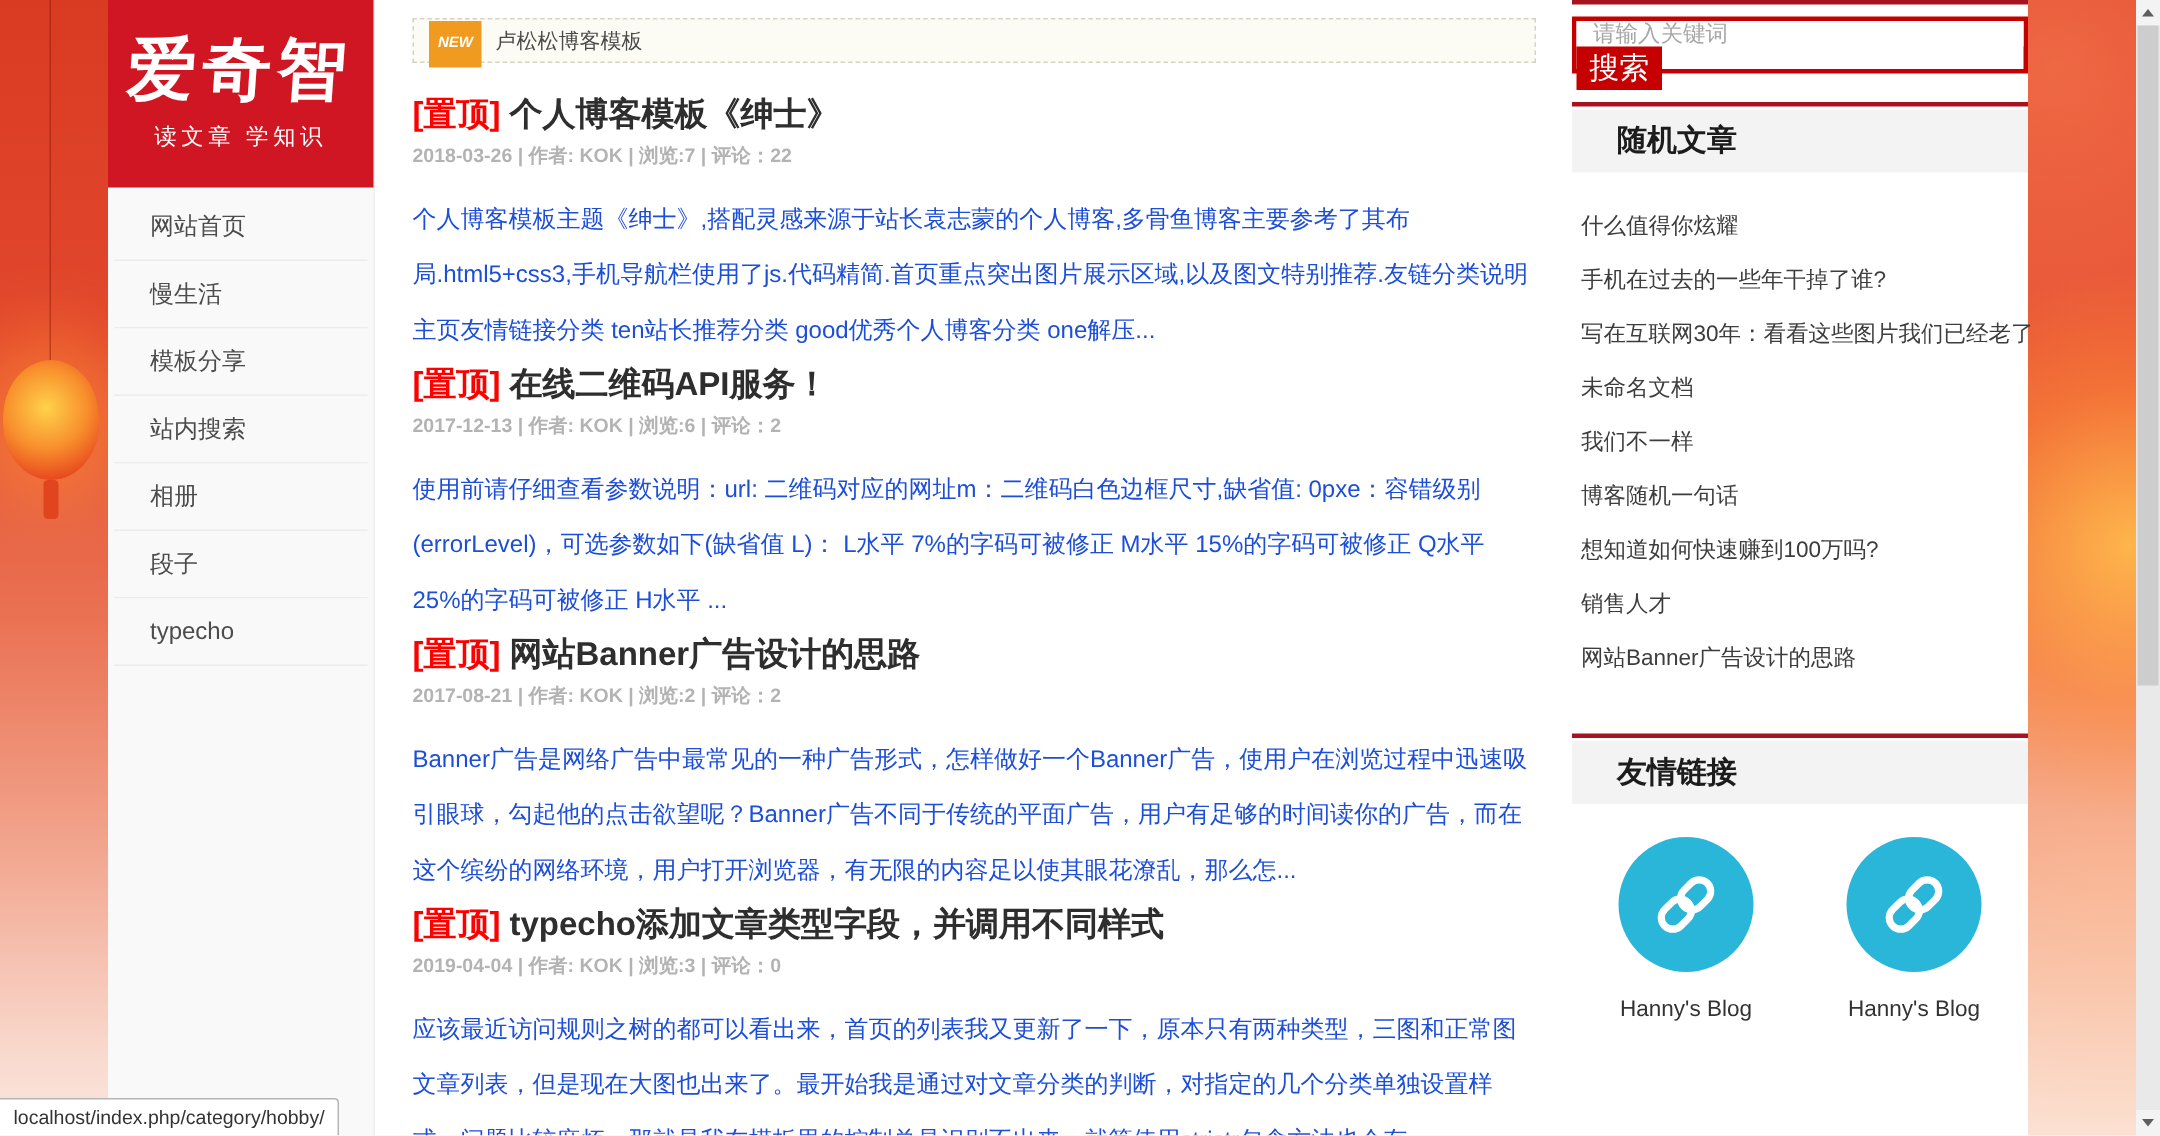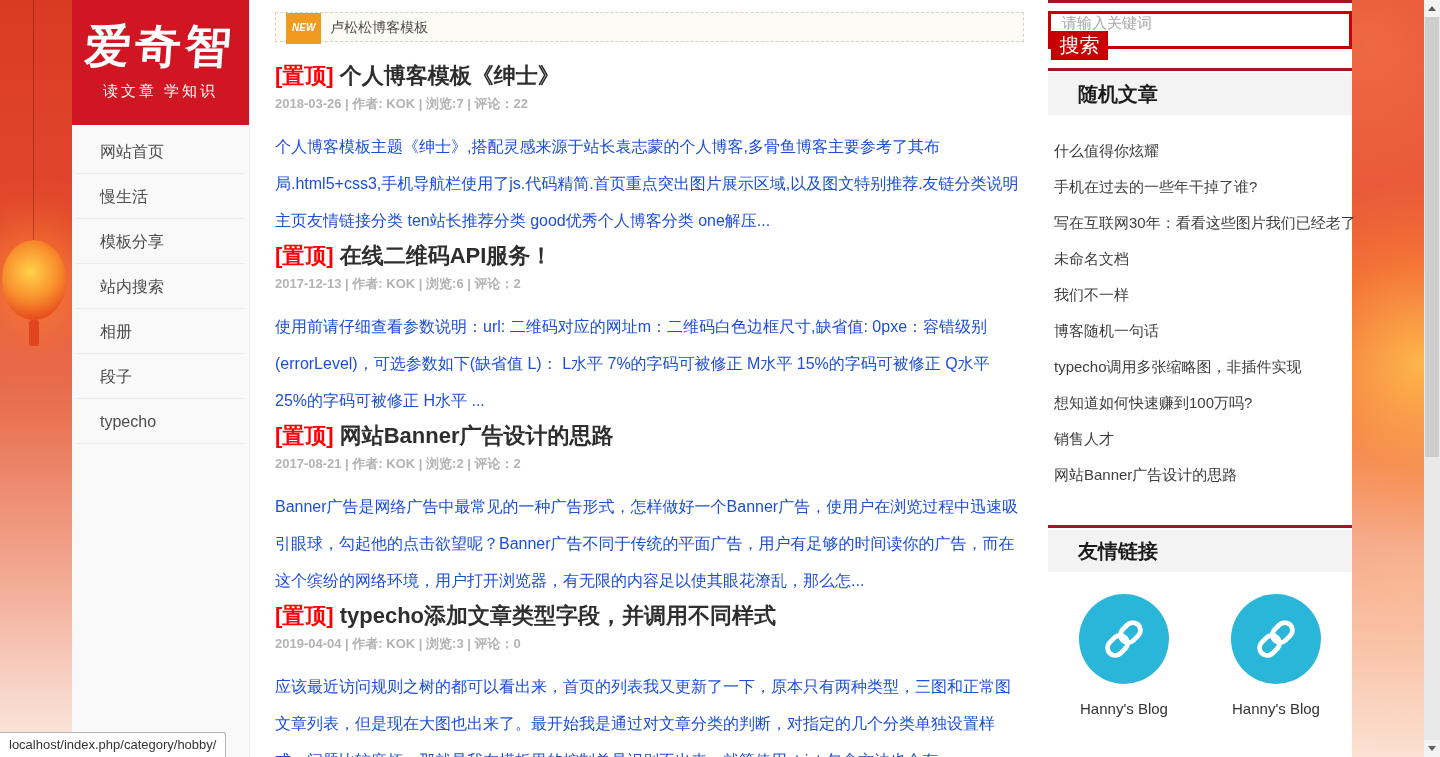--- a/index.html
+++ b/index.html
@@ -144,21 +144,20 @@
 
     <div class="widget-sep"></div>
     <div class="widget-heading">随机文章</div>
     <ul class="random-list">
       <li>什么值得你炫耀</li>
       <li>手机在过去的一些年干掉了谁?</li>
       <li>写在互联网30年：看看这些图片我们已经老了</li>
       <li>未命名文档</li>
       <li>我们不一样</li>
       <li>博客随机一句话</li>
-      <li>typecho调用多张缩略图，非插件实现</li>
       <li>想知道如何快速赚到100万吗?</li>
       <li>销售人才</li>
       <li>网站Banner广告设计的思路</li>
     </ul>
 
     <div class="widget-sep links-sep"></div>
     <div class="widget-heading">友情链接</div>
     <div class="links-row">
       <div class="link-card">
         <div class="link-circle">

